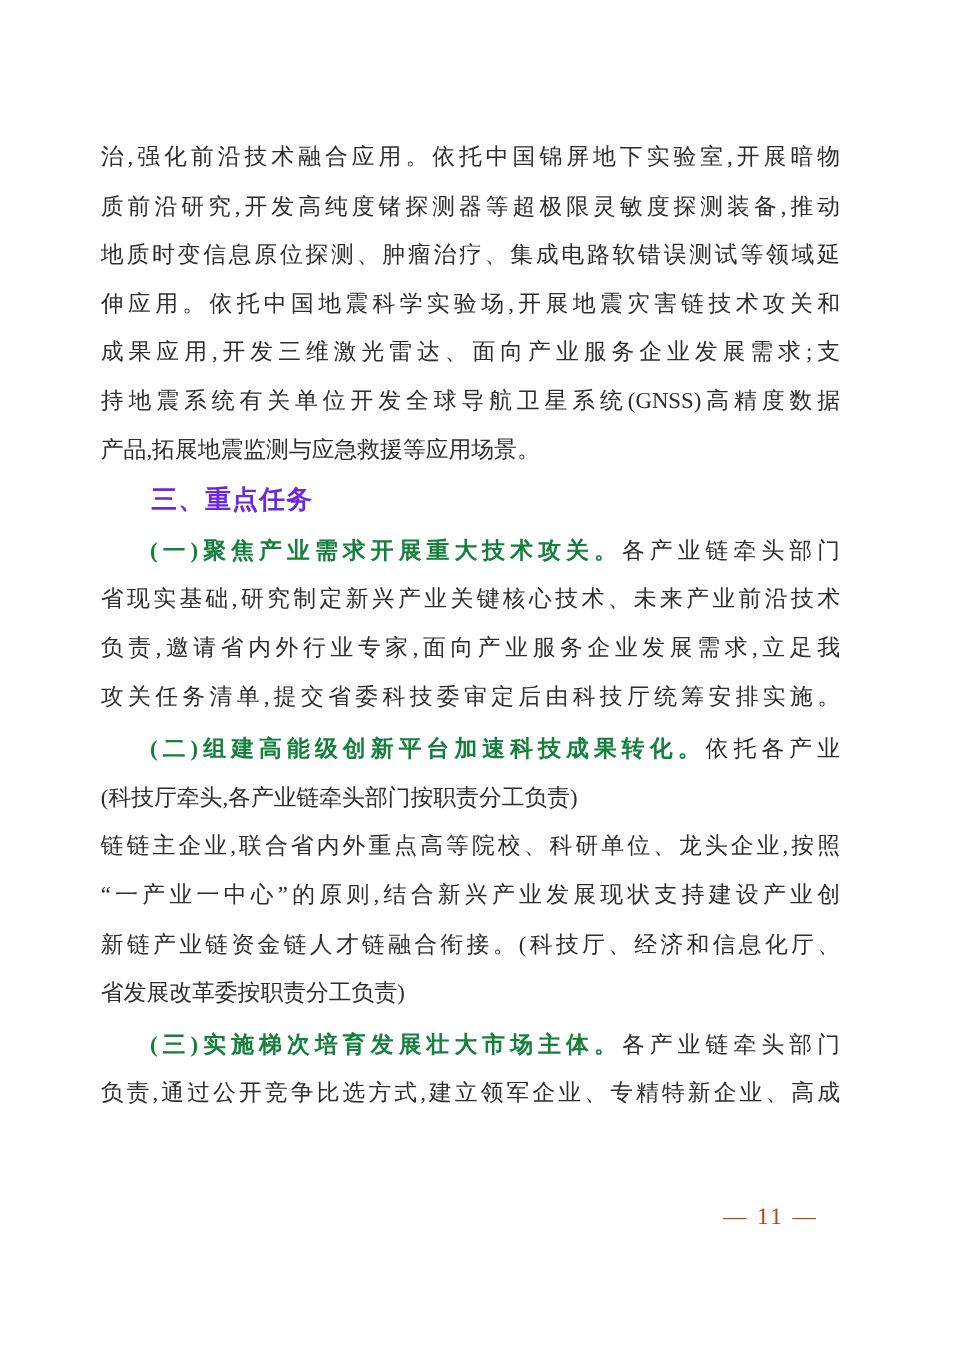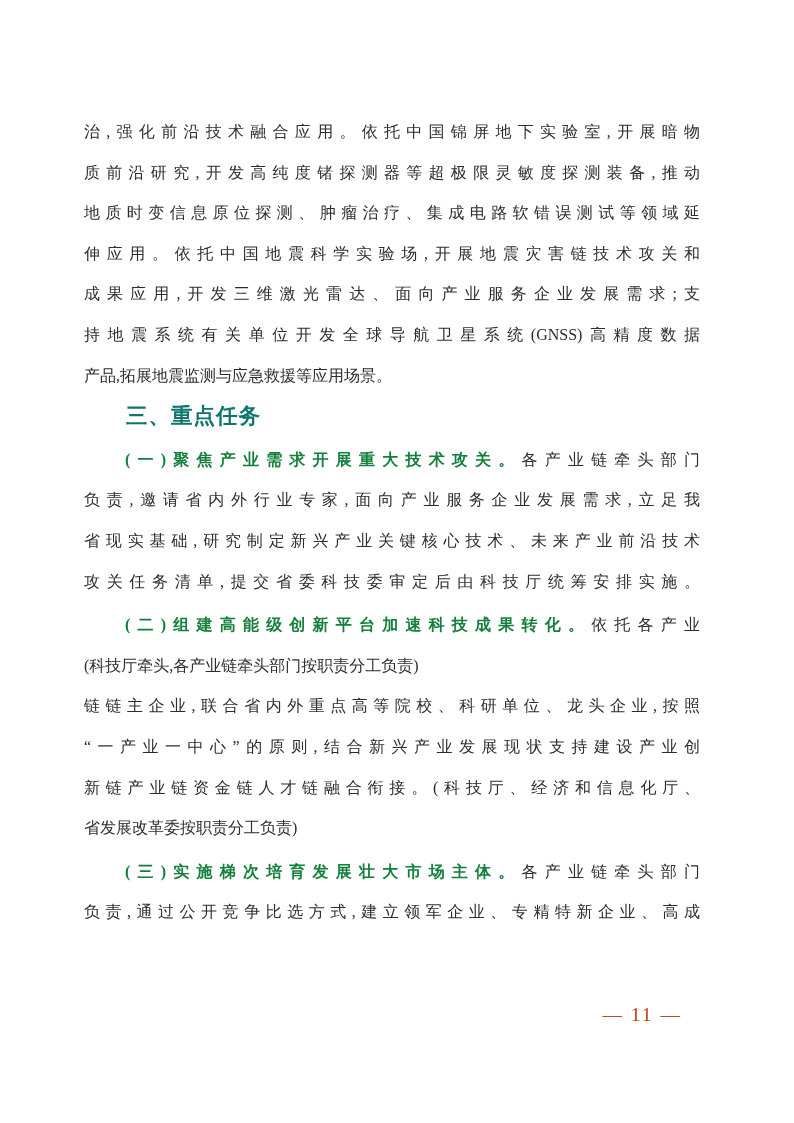--- a/index.html
+++ b/index.html
@@ -16,38 +16,38 @@
     font-family: "Liberation Serif", "DejaVu Serif", serif;
     color: #2d2d2d;
   }
   .content {
     position: absolute;
     left: 84px;
     top: 112px;
     width: 616px;
   }
   .line {
-    font-size: 16px;
+    font-size: 19px;
     line-height: 40.6px;
     color: #2d2d2d;
   }
   .line.just {
     text-align: justify;
     text-align-last: justify;
   }
   .line.indent {
     padding-left: 41px;
   }
   .line.para-start {
     margin-top: 3px;
   }
   .line.heading {
     font-family: "Liberation Sans", "DejaVu Sans", sans-serif;
     font-weight: 700;
-    color: #0f766e;
+    color: #6d28d9;
     font-size: 21.5px;
     padding-left: 42px;
     letter-spacing: 1px;
   }
   .b {
     font-weight: 700;
     color: #15803d;
   }
   .page-number {
     position: absolute;
@@ -66,22 +66,22 @@
   <div class="content">
       <div class="line just"><span>治,强化前沿技术融合应用。依托中国锦屏地下实验室,开展暗物</span></div>
       <div class="line just"><span>质前沿研究,开发高纯度锗探测器等超极限灵敏度探测装备,推动</span></div>
       <div class="line just"><span>地质时变信息原位探测、肿瘤治疗、集成电路软错误测试等领域延</span></div>
       <div class="line just"><span>伸应用。依托中国地震科学实验场,开展地震灾害链技术攻关和</span></div>
       <div class="line just"><span>成果应用,开发三维激光雷达、面向产业服务企业发展需求;支</span></div>
       <div class="line just"><span>持地震系统有关单位开发全球导航卫星系统(GNSS)高精度数据</span></div>
       <div class="line"><span>产品,拓展地震监测与应急救援等应用场景。</span></div>
       <div class="line heading"><span>三、重点任务</span></div>
       <div class="line indent just para-start"><span class="b">(一)聚焦产业需求开展重大技术攻关。</span><span>各产业链牵头部门</span></div>
+      <div class="line just"><span>省现实基础,研究制定新兴产业关键核心技术、未来产业前沿技术</span></div>
       <div class="line just"><span>负责,邀请省内外行业专家,面向产业服务企业发展需求,立足我</span></div>
-      <div class="line just"><span>省现实基础,研究制定新兴产业关键核心技术、未来产业前沿技术</span></div>
       <div class="line just"><span>攻关任务清单,提交省委科技委审定后由科技厅统筹安排实施。</span></div>
       <div class="line indent just para-start"><span class="b">(二)组建高能级创新平台加速科技成果转化。</span><span>依托各产业</span></div>
       <div class="line"><span>(科技厅牵头,各产业链牵头部门按职责分工负责)</span></div>
       <div class="line just"><span>链链主企业,联合省内外重点高等院校、科研单位、龙头企业,按照</span></div>
       <div class="line just"><span>“一产业一中心”的原则,结合新兴产业发展现状支持建设产业创</span></div>
       <div class="line just"><span>新链产业链资金链人才链融合衔接。(科技厅、经济和信息化厅、</span></div>
       <div class="line"><span>省发展改革委按职责分工负责)</span></div>
       <div class="line indent just para-start"><span class="b">(三)实施梯次培育发展壮大市场主体。</span><span>各产业链牵头部门</span></div>
       <div class="line just"><span>负责,通过公开竞争比选方式,建立领军企业、专精特新企业、高成</span></div>
     </div>

